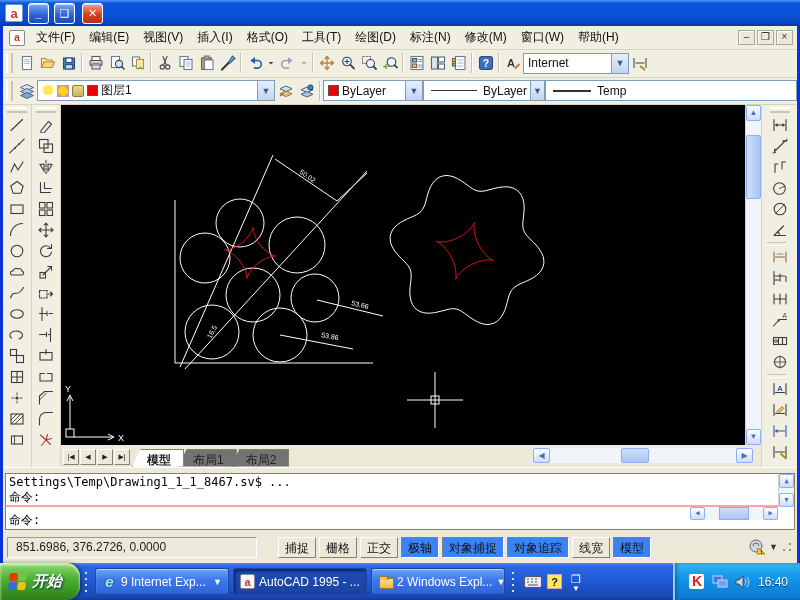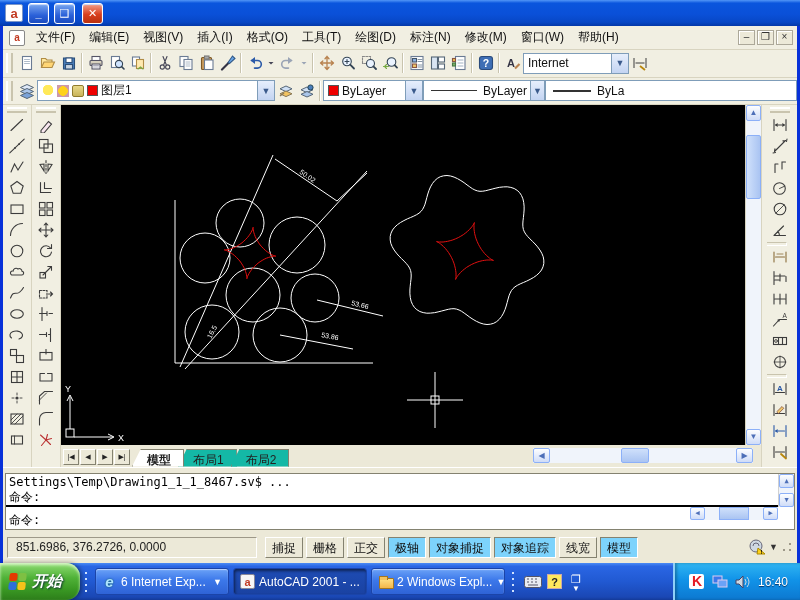--- a/index.html
+++ b/index.html
@@ -47,43 +47,43 @@
 #canvaswrap{height:340px;display:flex}
 #canvas{background:#000;display:block}
 
 #vscroll{width:16px;height:340px;background:#f0f4fb;display:flex;flex-direction:column;border-left:1px solid #d8d4c0}
 .sbtn{height:16px;width:100%;background:linear-gradient(180deg,#fdfeff,#cfdcf8);border:1px solid #8cb0f8;border-radius:2px;color:#4d6fb8;font-size:8px;line-height:14px;text-align:center}
 .sthumb-v{width:100%;height:64px;margin-top:14px;background:linear-gradient(90deg,#cfe0fb,#aac4f2);border:1px solid #8cb0f8;border-radius:2px}
 #vscroll .filler{flex:1}
 
 #tabrow{height:22px;display:flex;align-items:flex-end;background:#ece9d8;padding-left:2px}
 .tnav{width:16px;height:16px;margin:0 1px 2px 0;background:#ece9d8;border:1px solid;border-color:#fff #848270 #848270 #fff;font-size:7px;text-align:center;line-height:14px;color:#222}
-.tab{height:18px;padding:2px 12px 0 14px;margin-left:-6px;font-size:12px;background:#14b8a6;border:1px solid #848270;border-bottom:none;color:#222;
+.tab{height:18px;padding:2px 12px 0 14px;margin-left:-6px;font-size:12px;background:#737373;border:1px solid #848270;border-bottom:none;color:#222;
   clip-path:polygon(9px 0,100% 0,100% 100%,0 100%)}
 .tab.active{background:#fff;font-weight:bold;z-index:2;position:relative}
 #hscroll{margin-left:auto;margin-right:8px;width:220px;height:15px;display:flex;align-self:center;background:#f0f4fb}
 #hscroll .sbtn{width:17px;height:15px;line-height:13px}
 #hscroll .track{flex:1;position:relative}
 .sthumb-h{position:absolute;left:38%;top:0;width:28px;height:15px;background:linear-gradient(180deg,#cfe0fb,#aac4f2);border:1px solid #8cb0f8;border-radius:2px}
 
 #splitter{height:5px;background:#ece9d8;border-top:1px solid #fff}
 
 #cmdwin{height:60px;background:#ece9d8;padding:1px 2px;position:relative}
 .cmdbox{height:100%;border:1px solid #848270;background:#fff;position:relative;font-family:"DejaVu Sans Mono","Liberation Mono",monospace;font-size:12px;color:#000}
-.cmd-history{height:33px;padding:1px 18px 0 3px;line-height:15px;border-bottom:2px solid #000000;white-space:pre;overflow:hidden}
+.cmd-history{height:33px;padding:1px 18px 0 3px;line-height:15px;border-bottom:2px solid #fca5a5;white-space:pre;overflow:hidden}
 .cmd-vscroll{position:absolute;right:0;top:0;width:16px;height:33px;background:#f0f4fb;display:flex;flex-direction:column;justify-content:space-between;border-left:1px solid #d0d0d0}
 .cmd-hscroll{position:absolute;right:16px;top:33px;width:88px;height:13px;display:flex;background:#f0f4fb}
 .cmd-hscroll .sbtn{width:15px;height:13px;line-height:11px;font-size:7px}
 .cmd-hscroll .mid{flex:1;background:linear-gradient(180deg,#cfe0fb,#aac4f2);border:1px solid #8cb0f8;margin:0 14px}
 .cmd-input{position:absolute;left:0;bottom:0;width:100%;padding:1px 3px;line-height:15px}
 
-#statusbar{height:27px;display:flex;align-items:center;background:#ece9d8;padding:16px 4px;gap:8px}
+#statusbar{height:27px;display:flex;align-items:center;background:#ece9d8;padding:16px 4px;gap:21px}
 .coords{width:250px;height:21px;border:1px solid;border-color:#9d9888 #fff #fff #9d9888;padding:2px 8px;color:#222;white-space:nowrap}
 .toggle{height:21px;padding:2px 6px;border:1px solid;border-color:#fff #848270 #848270 #fff;color:#111;white-space:nowrap}
-.toggle.on{border-color:#848270 #fff #fff #848270;background:#7dd3fc}
+.toggle.on{border-color:#848270 #fff #fff #848270;background:#3b82f6}
 .sb-right{margin-left:auto;display:flex;align-items:center;gap:3px}
 .sb-arrow{color:#333;font-size:9px}
 .gripdots{width:12px;height:12px;background:
   radial-gradient(circle at 9px 3px,#9d9888 1.2px,transparent 1.5px),
   radial-gradient(circle at 9px 9px,#9d9888 1.2px,transparent 1.5px),
   radial-gradient(circle at 3px 9px,#9d9888 1.2px,transparent 1.5px)}
 
 #taskbar{position:absolute;left:0;top:563px;width:800px;height:37px;display:flex;align-items:center;
   background:linear-gradient(180deg,#4b8bf5 0%,#2a66e4 9%,#2159d2 50%,#1a47b4 92%,#143a98 100%)}
 #startbtn{height:37px;padding:0 18px 0 9px;display:flex;align-items:center;gap:6px;border-radius:0 14px 14px 0;
@@ -358,21 +358,21 @@
         <span>ByLayer</span>
         <span class="arrow">▼</span>
       </span>
       <span class="combo" style="width:122px">
         <span class="ltline"></span>
         <span>ByLayer</span>
         <span class="arrow">▼</span>
       </span>
       <span class="combo" style="flex:1">
         <span class="ltline" style="width:38px;border-top-width:2px"></span>
-        <span>ByLa</span>
+        <span>Temp</span>
       </span>
     </div>
 
     <div id="main">
       <div id="left-tbs">
         <div class="vtb">
           <span class="hgrip"></span>
           <span id="draw-icons" style="display:flex;flex-direction:column">
               <span class="tbtn">
                 <svg width="16" height="16" viewBox="0 0 16 16" fill="none" stroke="#3c3c3c" stroke-width="1.1" stroke-linecap="round">
@@ -779,26 +779,26 @@
         <i class="wf-g"></i>
         <i class="wf-b"></i>
         <i class="wf-y"></i>
       </span>
     <span class="startlabel">开始</span>
   </div>
   <span class="qsep"></span>
   <span id="tasks" style="display:flex">
       <span class="taskbtn">
         <span class="tico ie">e</span>
-        <span>6 Internet Exp...</span>
+        <span>9 Internet Exp...</span>
         <span class="tb-dd">▼</span>
       </span>
       <span class="taskbtn active">
         <span class="tico acad">a</span>
-        <span>AutoCAD 2001 - ...</span>
+        <span>AutoCAD 1995 - ...</span>
       </span>
       <span class="taskbtn">
         <span class="tico folder"></span>
         <span>2 Windows Expl...</span>
         <span class="tb-dd">▼</span>
       </span>
     </span>
   <span class="qsep"></span>
   <span class="qicons">
     <span class="qicon">

